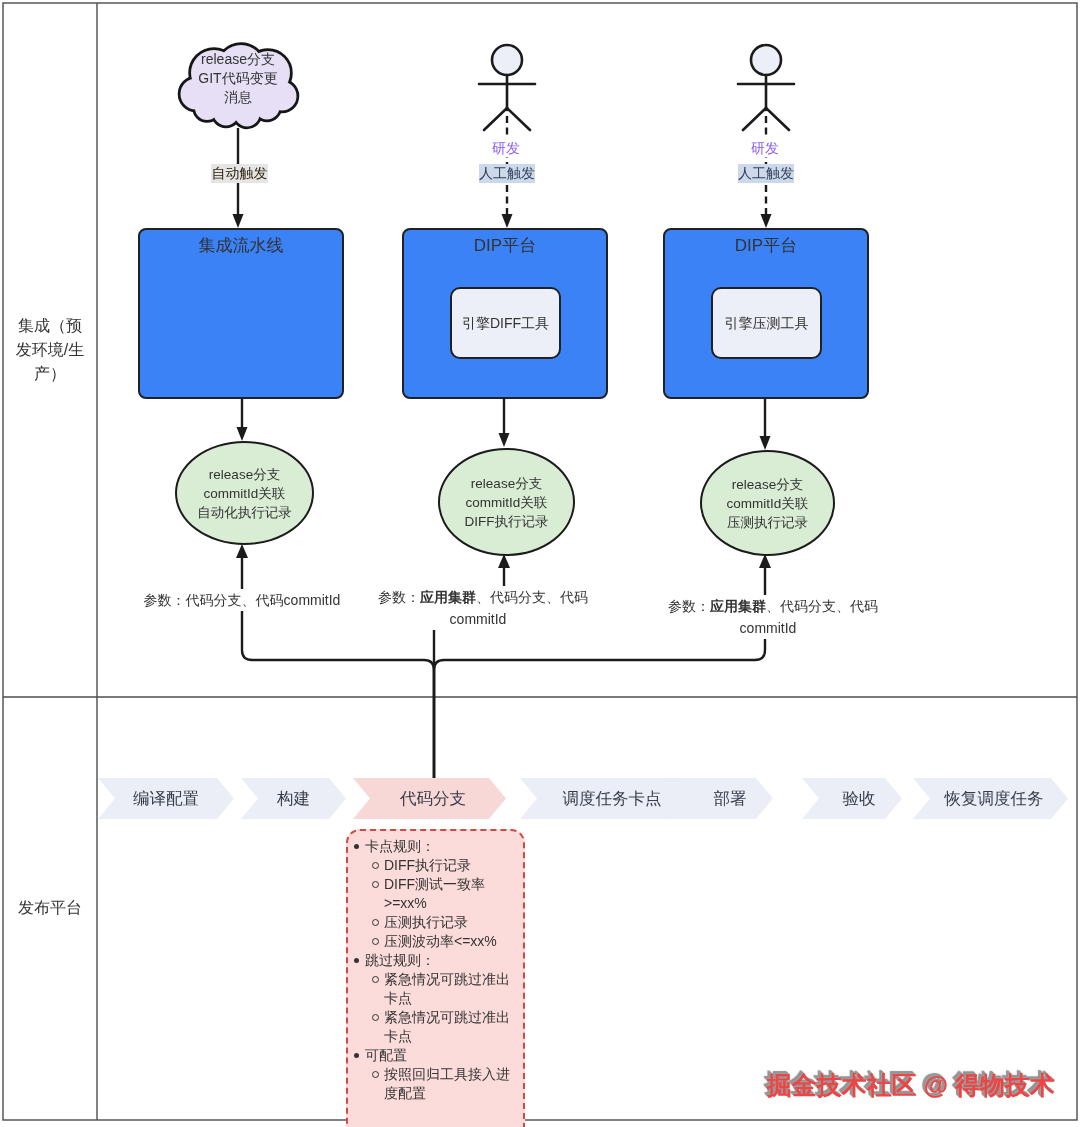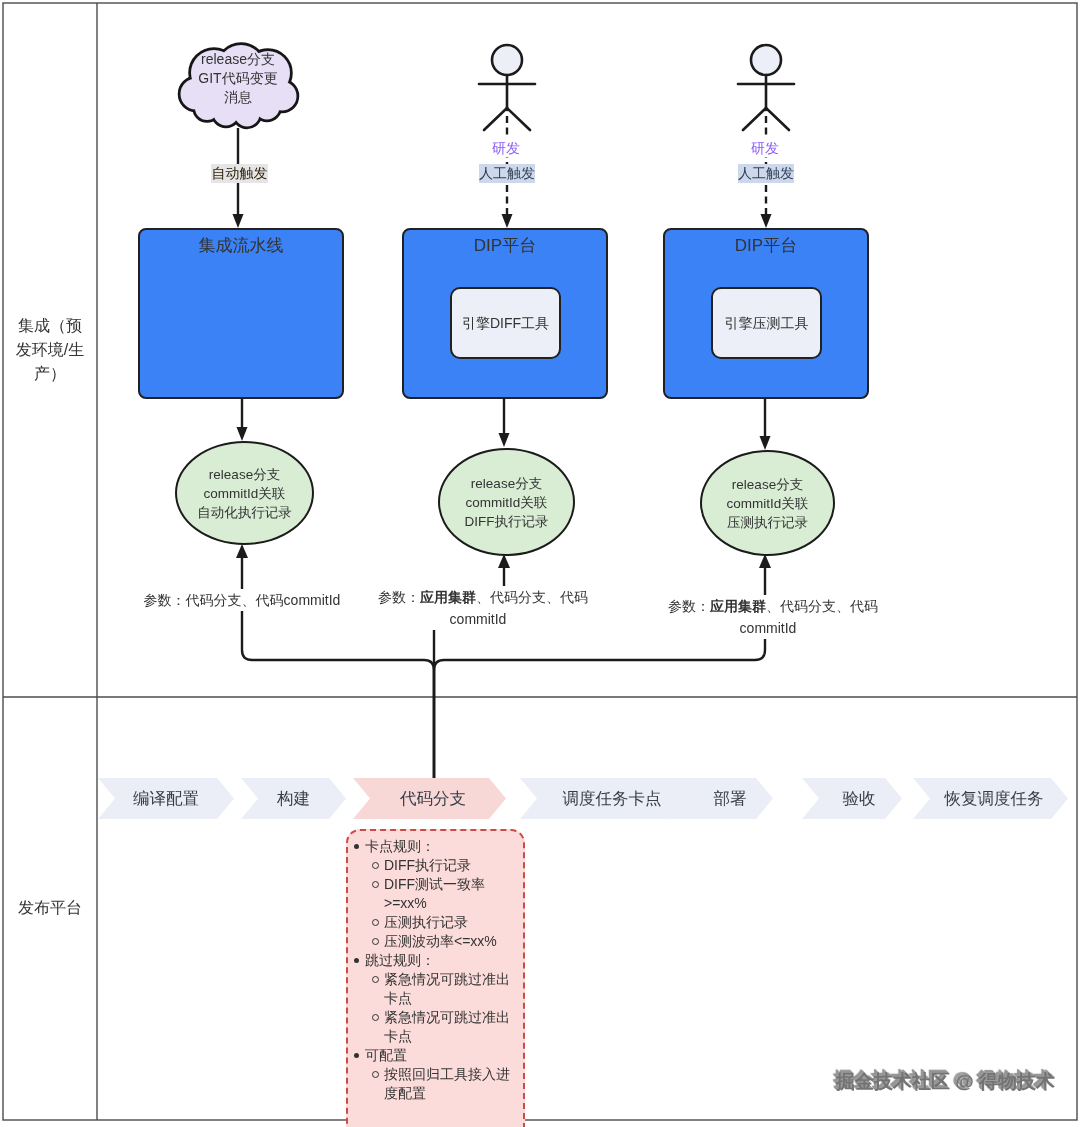--- a/index.html
+++ b/index.html
@@ -57,22 +57,22 @@
   .note-item .marker{flex:0 0 auto;position:relative;}
   .note-item.lv1 .marker{width:12px;margin-left:0;}
   .note-item.lv1 .marker::before{content:"";position:absolute;left:1px;top:7px;width:5px;height:5px;
     border-radius:50%;background:#333333;}
   .note-item.lv2 .marker{width:12px;margin-left:19px;}
   .note-item.lv2 .marker::before{content:"";position:absolute;left:0px;top:6px;width:5px;height:5px;
     border-radius:50%;border:1.5px solid #333333;background:transparent;}
   .note-item .txt{flex:1 1 auto;}
 
   
-  .watermark{position:absolute;right:25px;top:1069px;font-size:19px;font-weight:bold;
-    letter-spacing:0;color:#737373;white-space:nowrap;
+  .watermark{position:absolute;right:25px;top:1069px;font-size:25px;font-weight:bold;
+    letter-spacing:0;color:#ef4444;white-space:nowrap;
     text-shadow:-1px -1px 0 #9c9c9c,-2px -2px 0 #959595,-3px -3px 1px #8f8f8f;text-align:right;}
 </style>
 </head>
 <body>
 
 <div id="canvas">
 
   <svg id="connector-layer" width="1080" height="1127" viewBox="0 0 1080 1127">
 
     <g stroke="#4c4c4c" stroke-width="1.4" fill="none">

